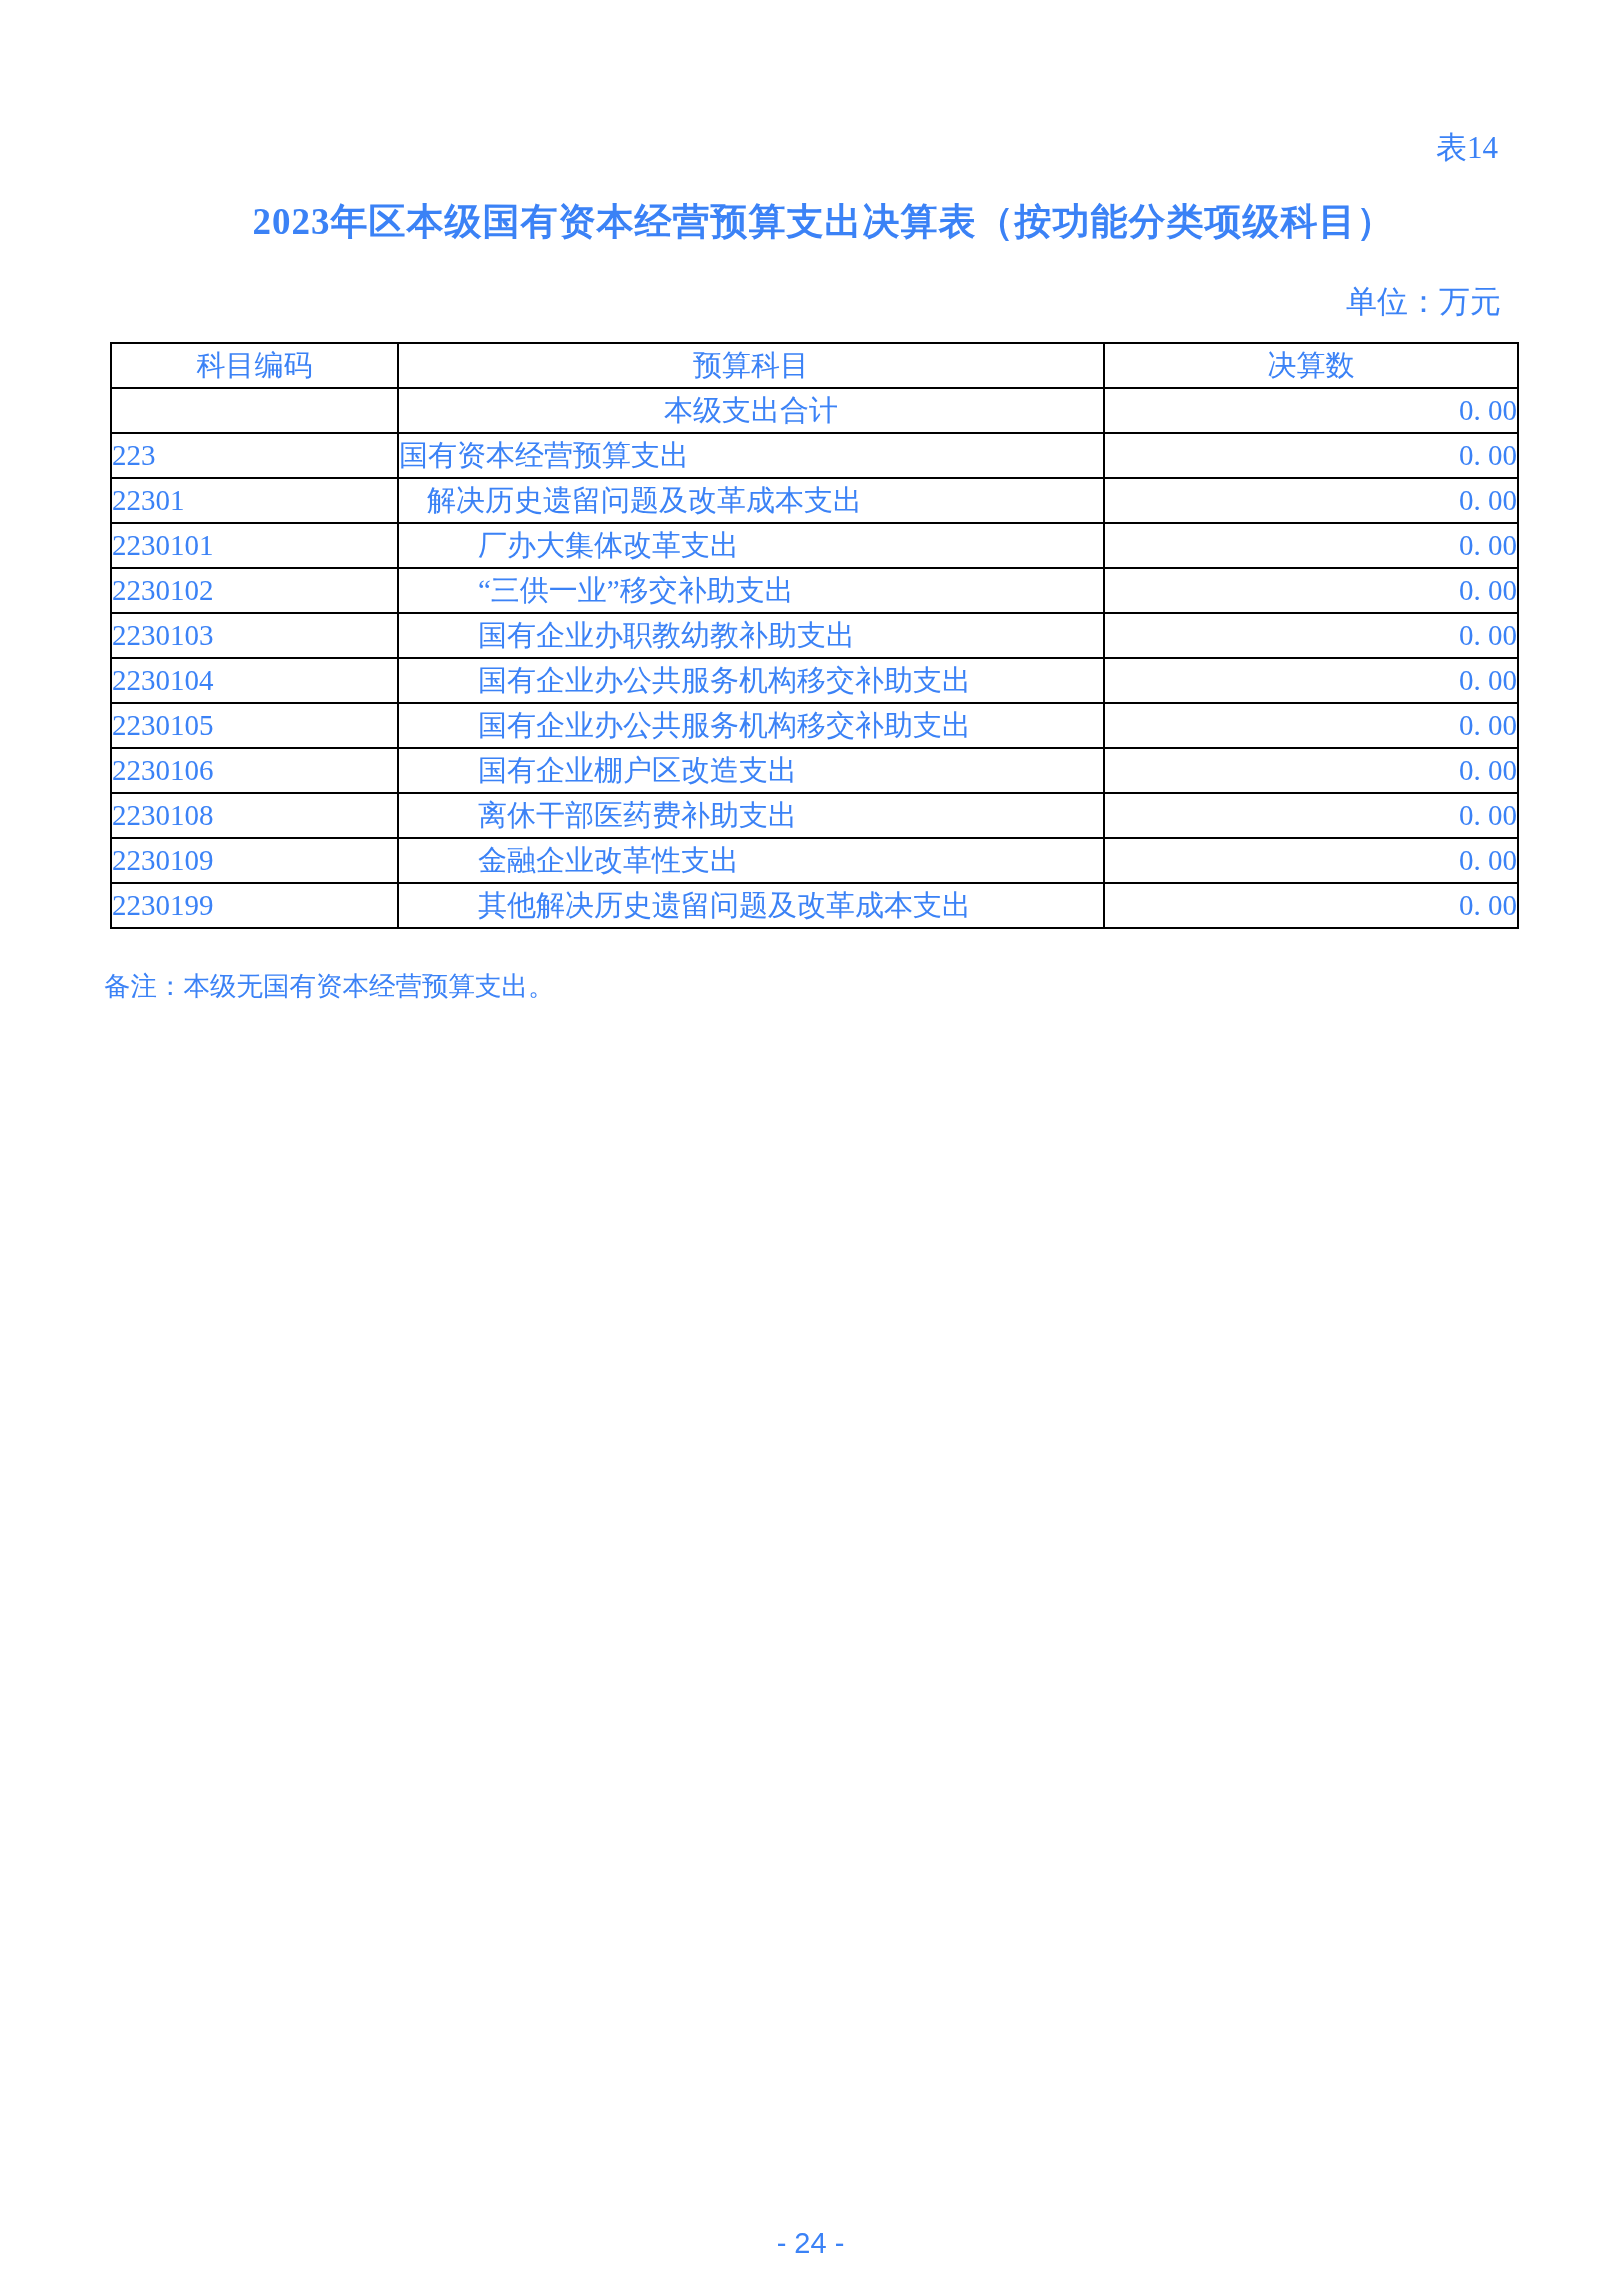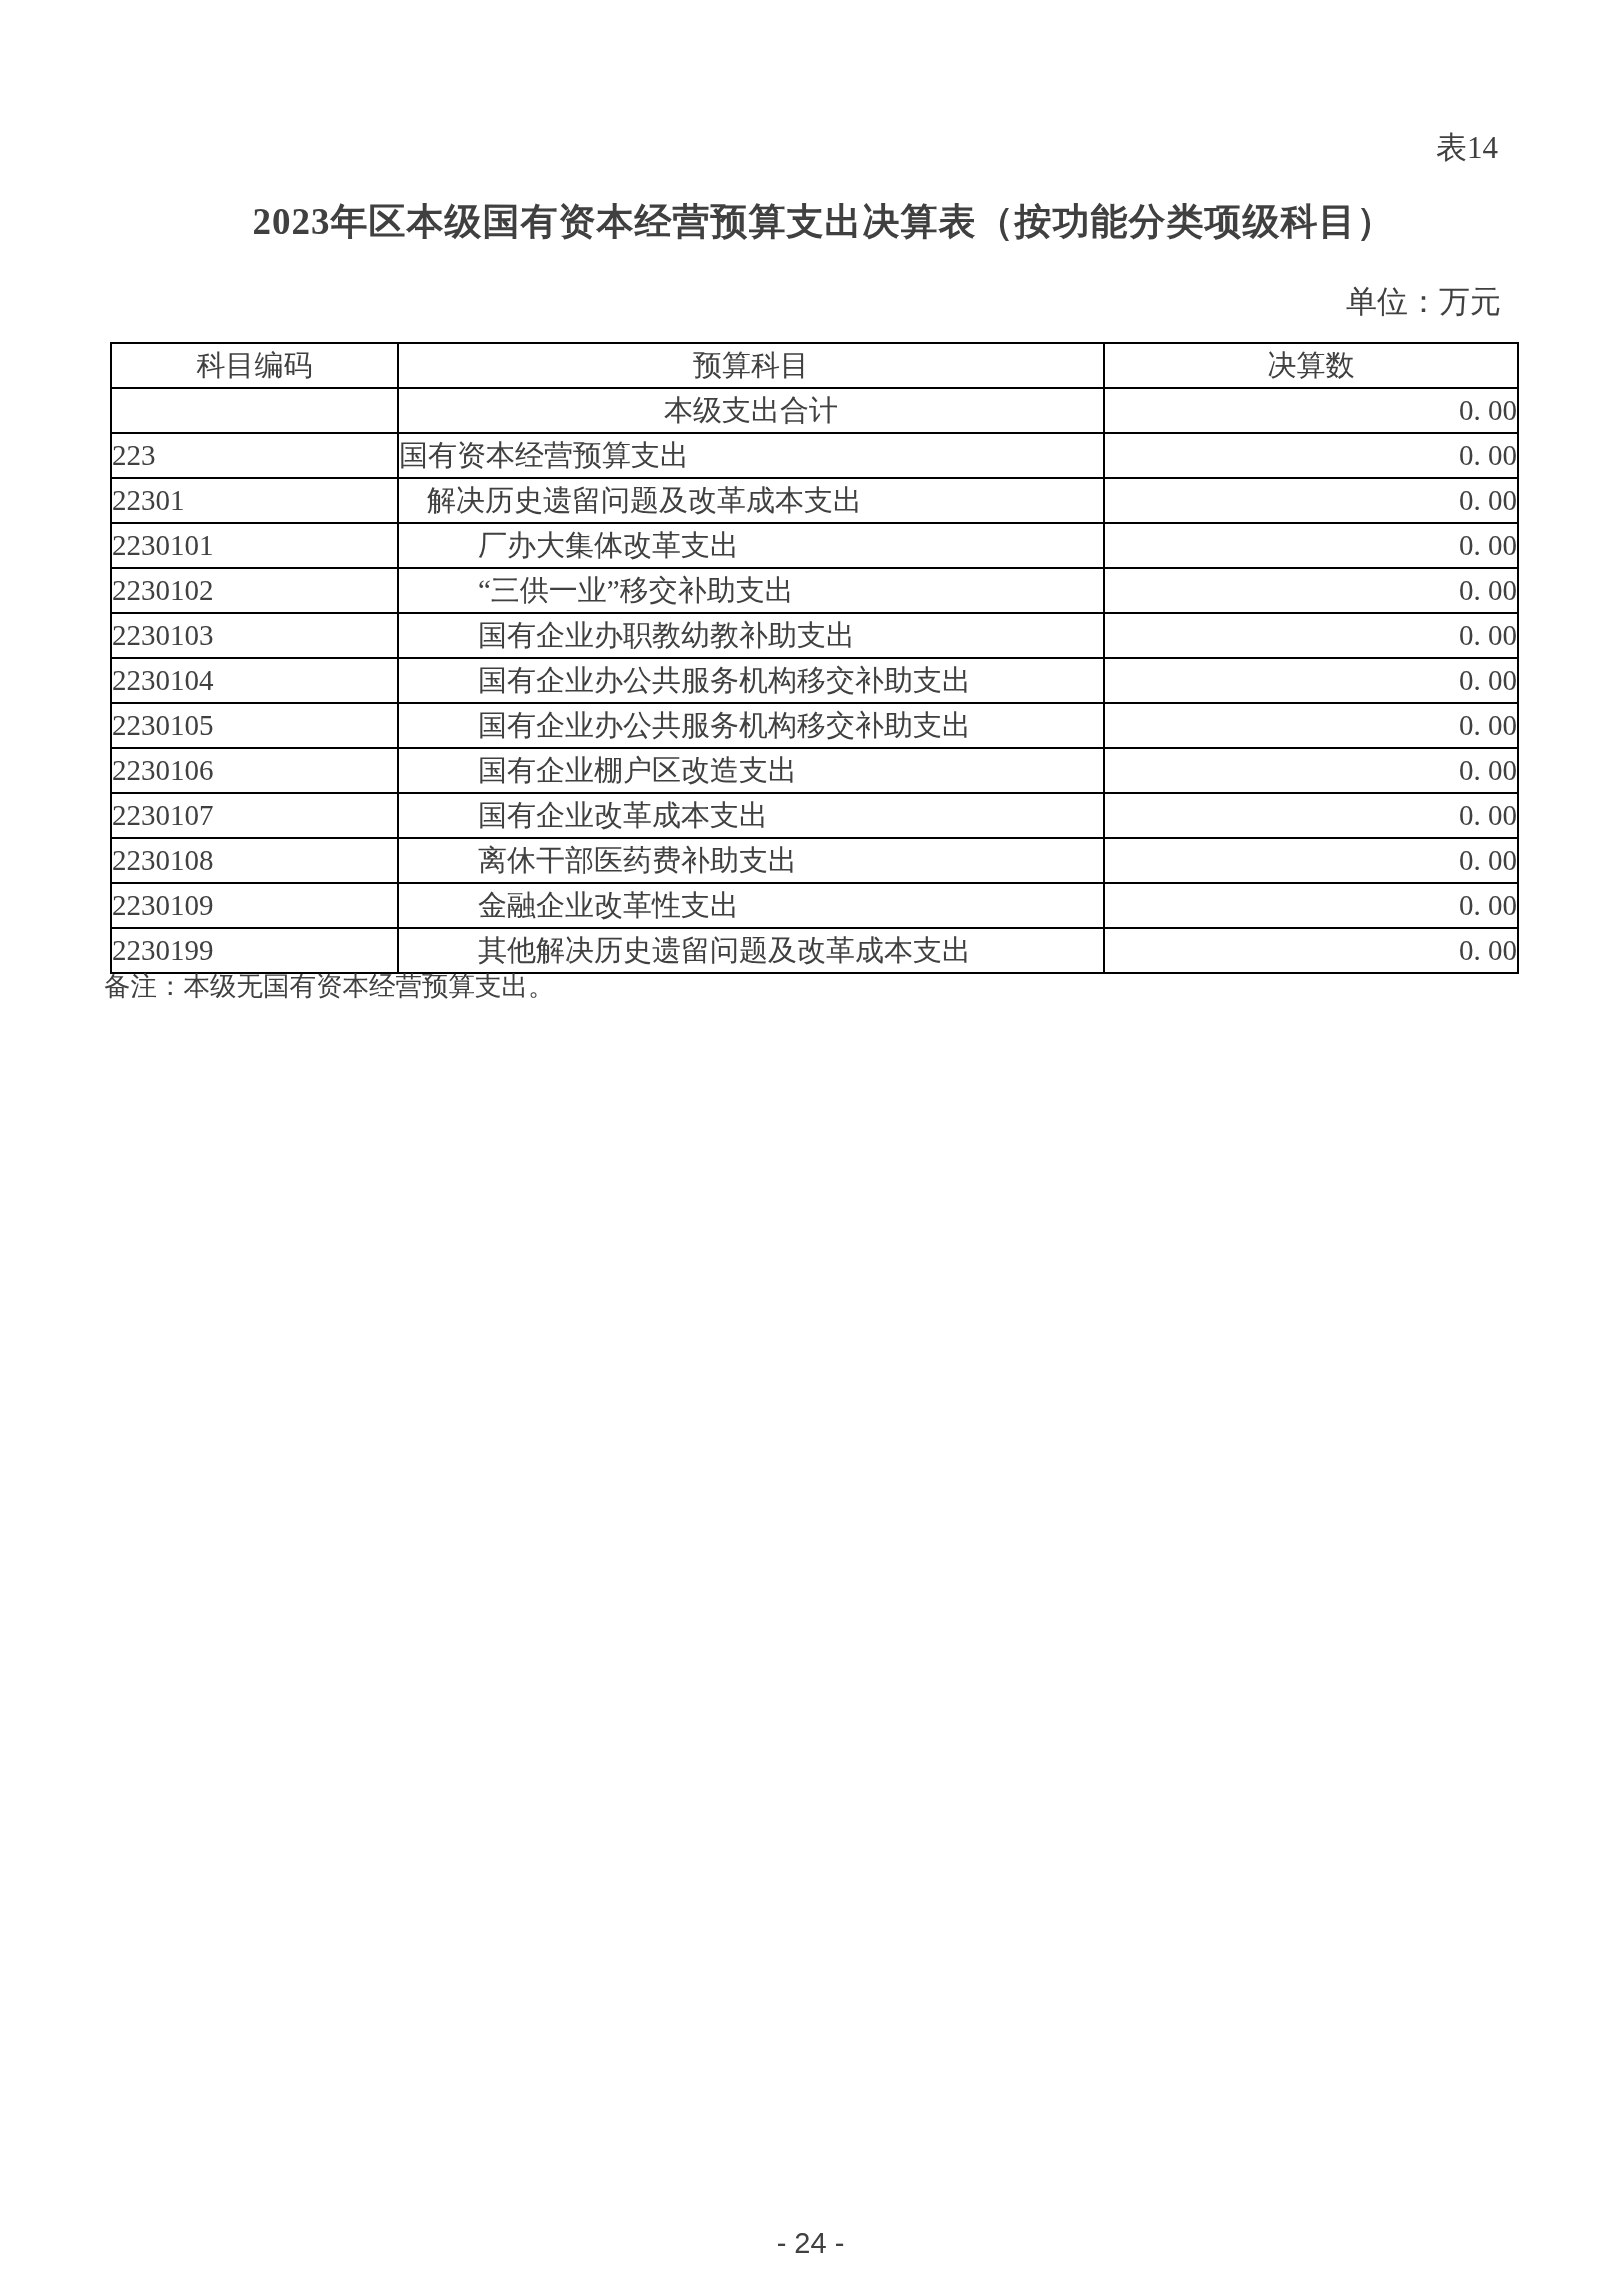--- a/index.html
+++ b/index.html
@@ -5,21 +5,21 @@
   html, body {
     margin: 0;
     padding: 0;
     background: #ffffff;
   }
   .sheet {
     position: relative;
     width: 1621px;
     height: 2293px;
     background: #ffffff;
-    color: #404040;
+    color: #3b82f6;
     font-family: "Liberation Serif", "DejaVu Serif", serif;
     overflow: hidden;
   }
   .table-label {
     position: absolute;
     top: 130px;
     right: 123px;
     font-size: 31px;
     line-height: 1.15;
   }
@@ -167,25 +167,20 @@
           <td class="cell-code">2230105</td>
           <td class="cell-subject indent-2">国有企业办公共服务机构移交补助支出</td>
           <td class="cell-amount">0. 00</td>
         </tr>
         <tr>
           <td class="cell-code">2230106</td>
           <td class="cell-subject indent-2">国有企业棚户区改造支出</td>
           <td class="cell-amount">0. 00</td>
         </tr>
         <tr>
-          <td class="cell-code">2230107</td>
-          <td class="cell-subject indent-2">国有企业改革成本支出</td>
-          <td class="cell-amount">0. 00</td>
-        </tr>
-        <tr>
           <td class="cell-code">2230108</td>
           <td class="cell-subject indent-2">离休干部医药费补助支出</td>
           <td class="cell-amount">0. 00</td>
         </tr>
         <tr>
           <td class="cell-code">2230109</td>
           <td class="cell-subject indent-2">金融企业改革性支出</td>
           <td class="cell-amount">0. 00</td>
         </tr>
         <tr>

